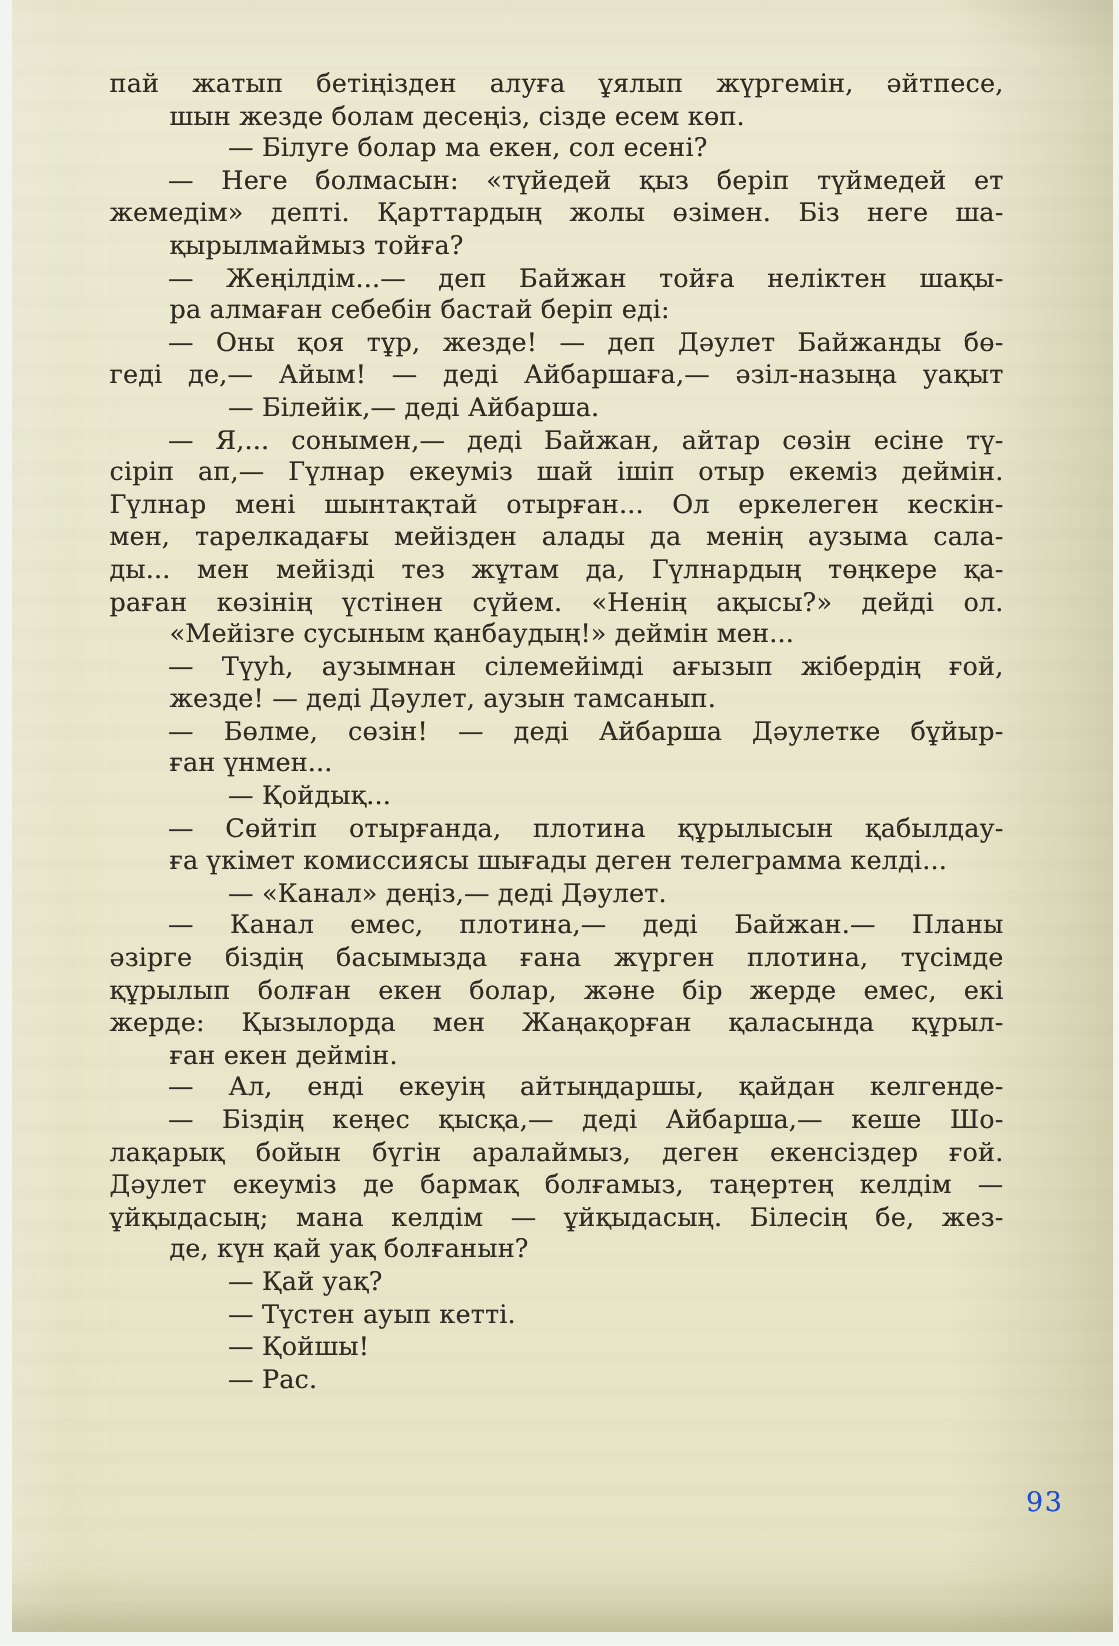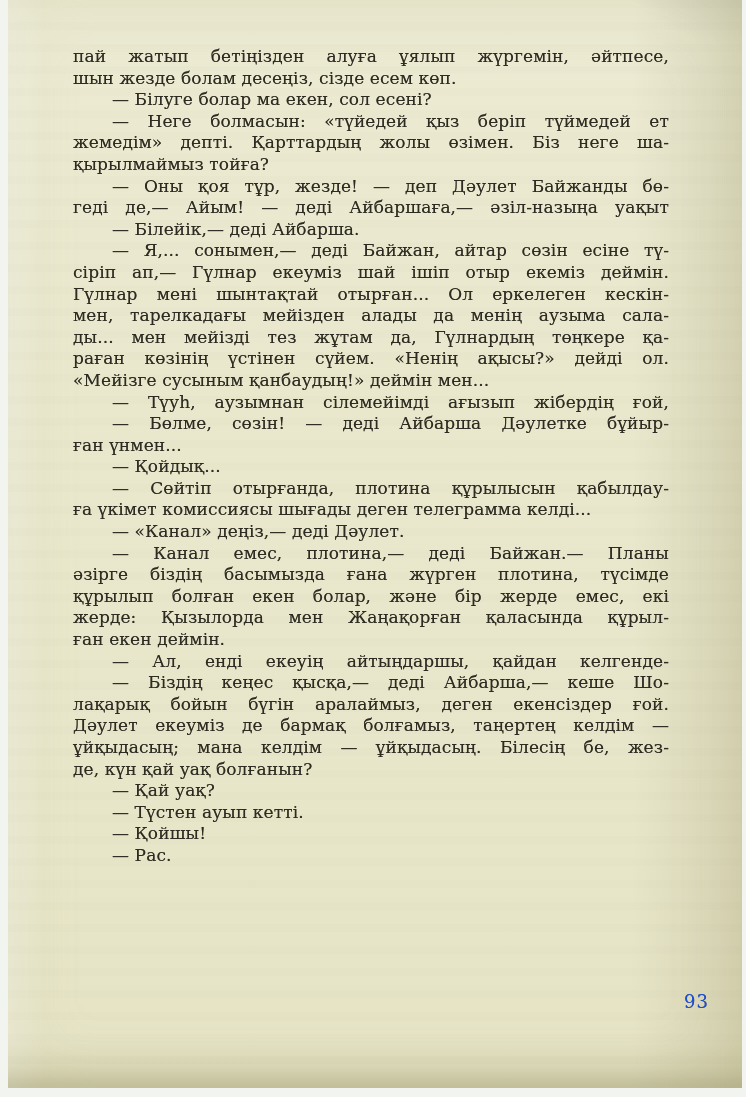--- a/index.html
+++ b/index.html
@@ -50,21 +50,21 @@
     line-height: 21.6px;
     letter-spacing: 0.1px;
     color: #2d2b22;
     text-shadow: 0 0 0.4px rgba(45,42,30,0.55);
   }
   .para { margin: 0; }
   .line {
     text-align: justify;
     text-align-last: justify;
   }
-  .line.last { text-align-last: left; }
+  .line.last { text-align-last: left; margin-left: 40px; }
   .line.indent { padding-left: 39px; }
   .page-number {
     position: absolute;
     left: 684px;
     top: 991px;
     font-size: 18px;
     letter-spacing: 1px;
     color: #1d4ed8;
     text-shadow: 0 0 0.4px rgba(45,42,30,0.55);
   }
@@ -81,37 +81,42 @@
       </div>
       <div class="para">
         <div class="line last indent">— Білуге болар ма екен, сол есені?</div>
       </div>
       <div class="para">
         <div class="line indent">— Неге болмасын: «түйедей қыз беріп түймедей ет</div>
         <div class="line">жемедім» депті. Қарттардың жолы өзімен. Біз неге ша-</div>
         <div class="line last">қырылмаймыз тойға?</div>
       </div>
       <div class="para">
+        <div class="line indent">— Жеңілдім...— деп Байжан тойға неліктен шақы-</div>
+        <div class="line last">ра алмаған себебін бастай беріп еді:</div>
+      </div>
+      <div class="para">
         <div class="line indent">— Оны қоя тұр, жезде! — деп Дәулет Байжанды бө-</div>
         <div class="line">геді де,— Айым! — деді Айбаршаға,— әзіл-назыңа уақыт</div>
       </div>
       <div class="para">
         <div class="line last indent">— Білейік,— деді Айбарша.</div>
       </div>
       <div class="para">
         <div class="line indent">— Я,... сонымен,— деді Байжан, айтар сөзін есіне тү-</div>
         <div class="line">сіріп ап,— Гүлнар екеуміз шай ішіп отыр екеміз деймін.</div>
         <div class="line">Гүлнар мені шынтақтай отырған... Ол еркелеген кескін-</div>
         <div class="line">мен, тарелкадағы мейізден алады да менің аузыма сала-</div>
         <div class="line">ды... мен мейізді тез жұтам да, Гүлнардың төңкере қа-</div>
         <div class="line">раған көзінің үстінен сүйем. «Ненің ақысы?» дейді ол.</div>
         <div class="line last">«Мейізге сусыным қанбаудың!» деймін мен...</div>
       </div>
       <div class="para">
         <div class="line indent">— Түуһ, аузымнан сілемейімді ағызып жібердің ғой,</div>
+        <div class="line last">жезде! — деді Дәулет, аузын тамсанып.</div>
       </div>
       <div class="para">
         <div class="line indent">— Бөлме, сөзін! — деді Айбарша Дәулетке бұйыр-</div>
         <div class="line last">ған үнмен...</div>
       </div>
       <div class="para">
         <div class="line last indent">— Қойдық...</div>
       </div>
       <div class="para">
         <div class="line indent">— Сөйтіп отырғанда, плотина құрылысын қабылдау-</div>

